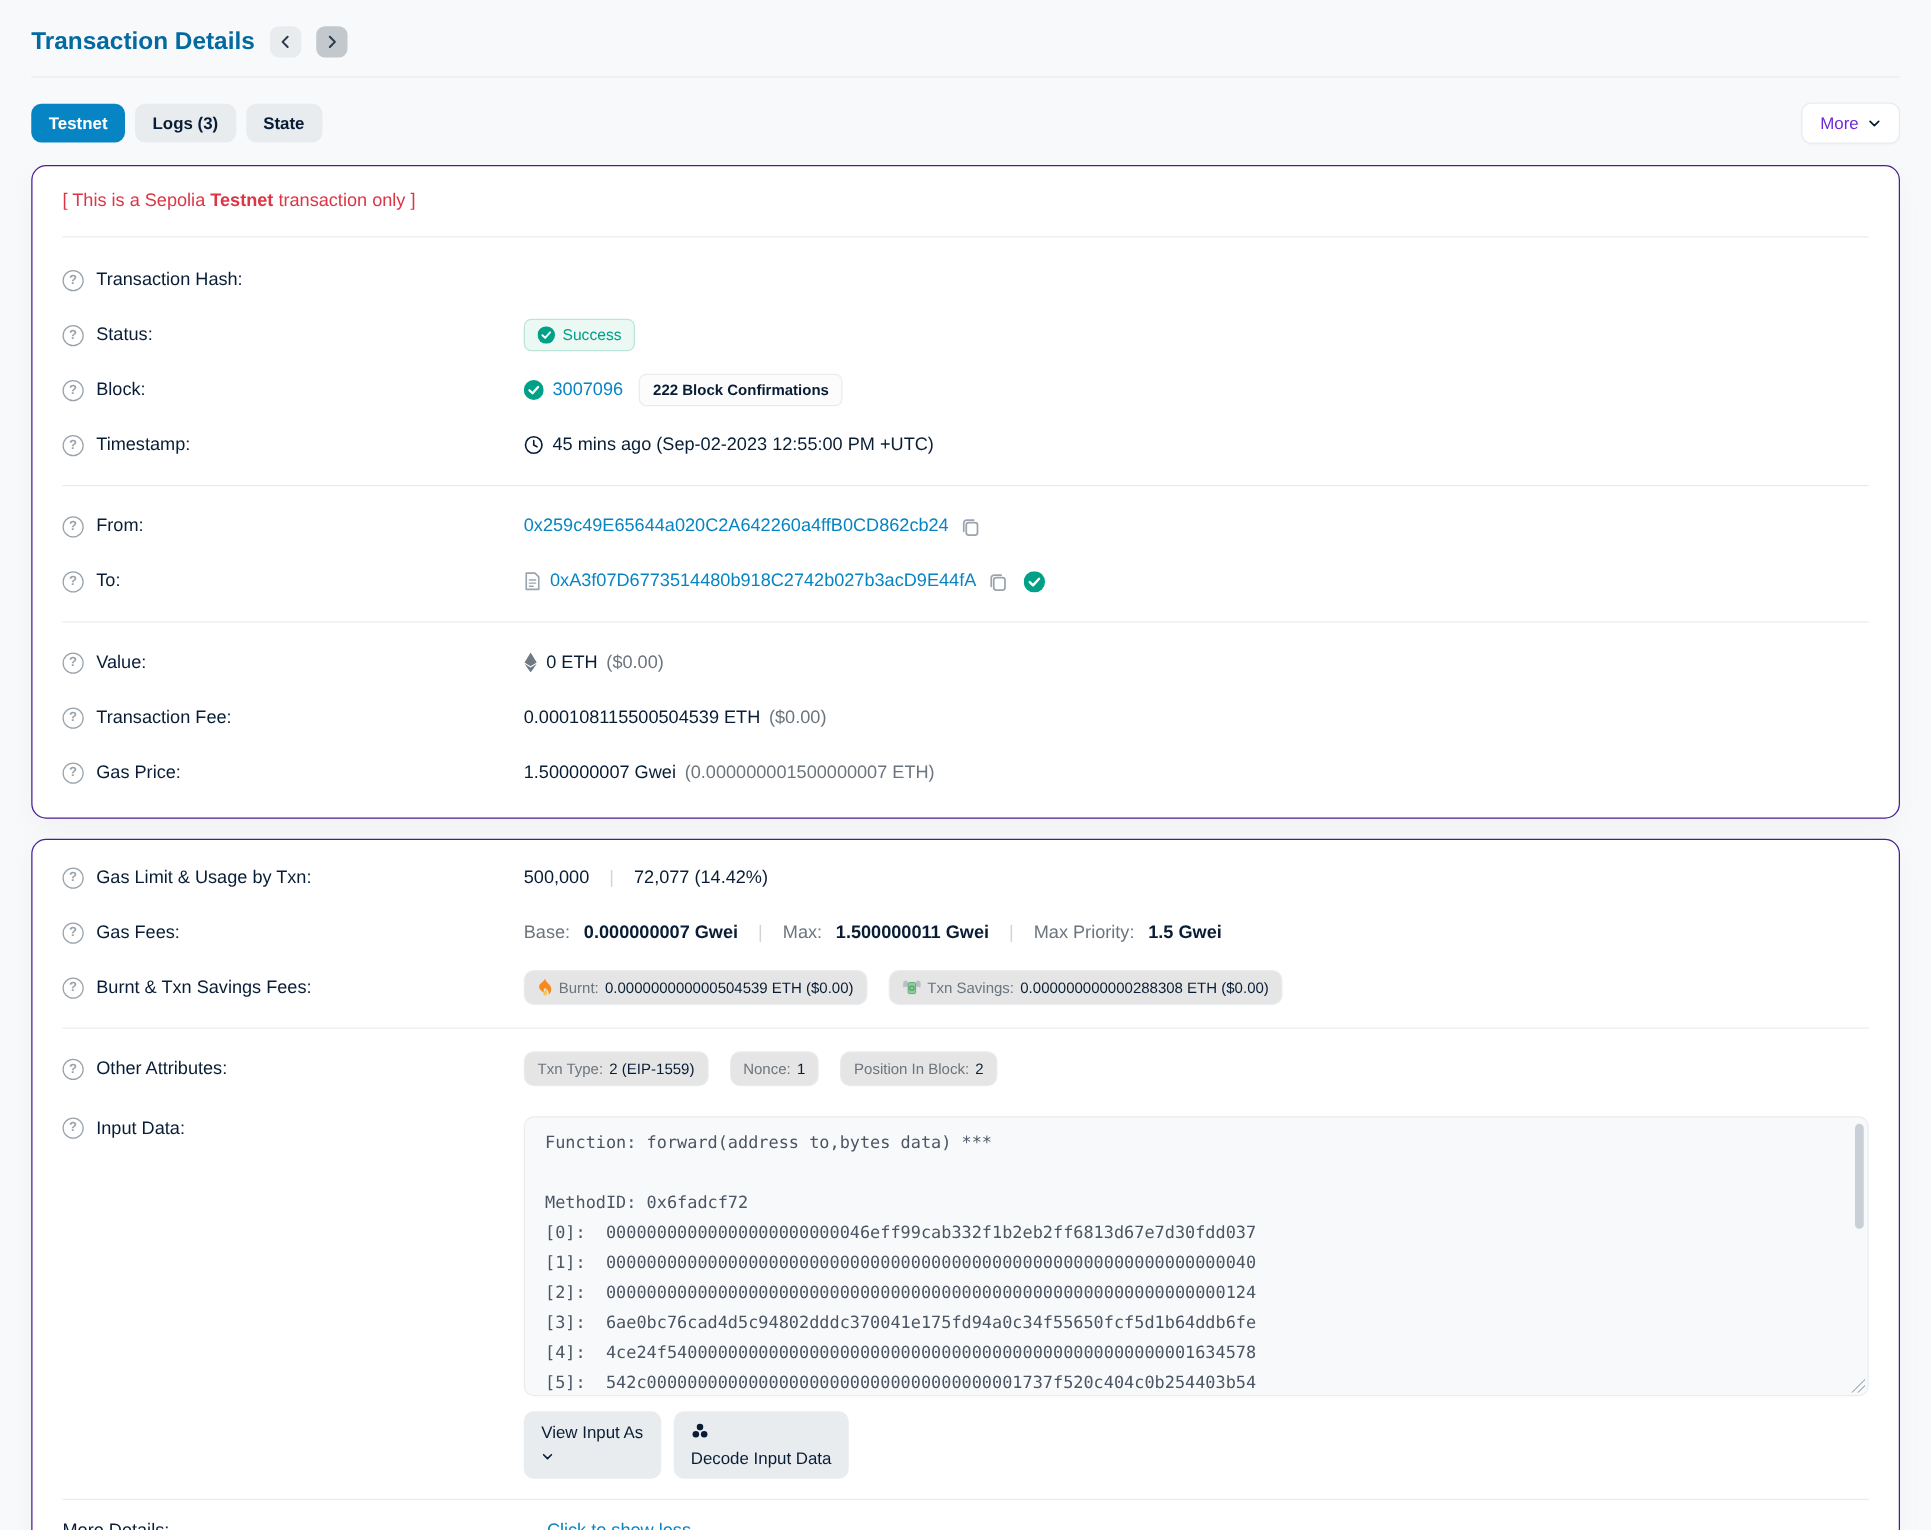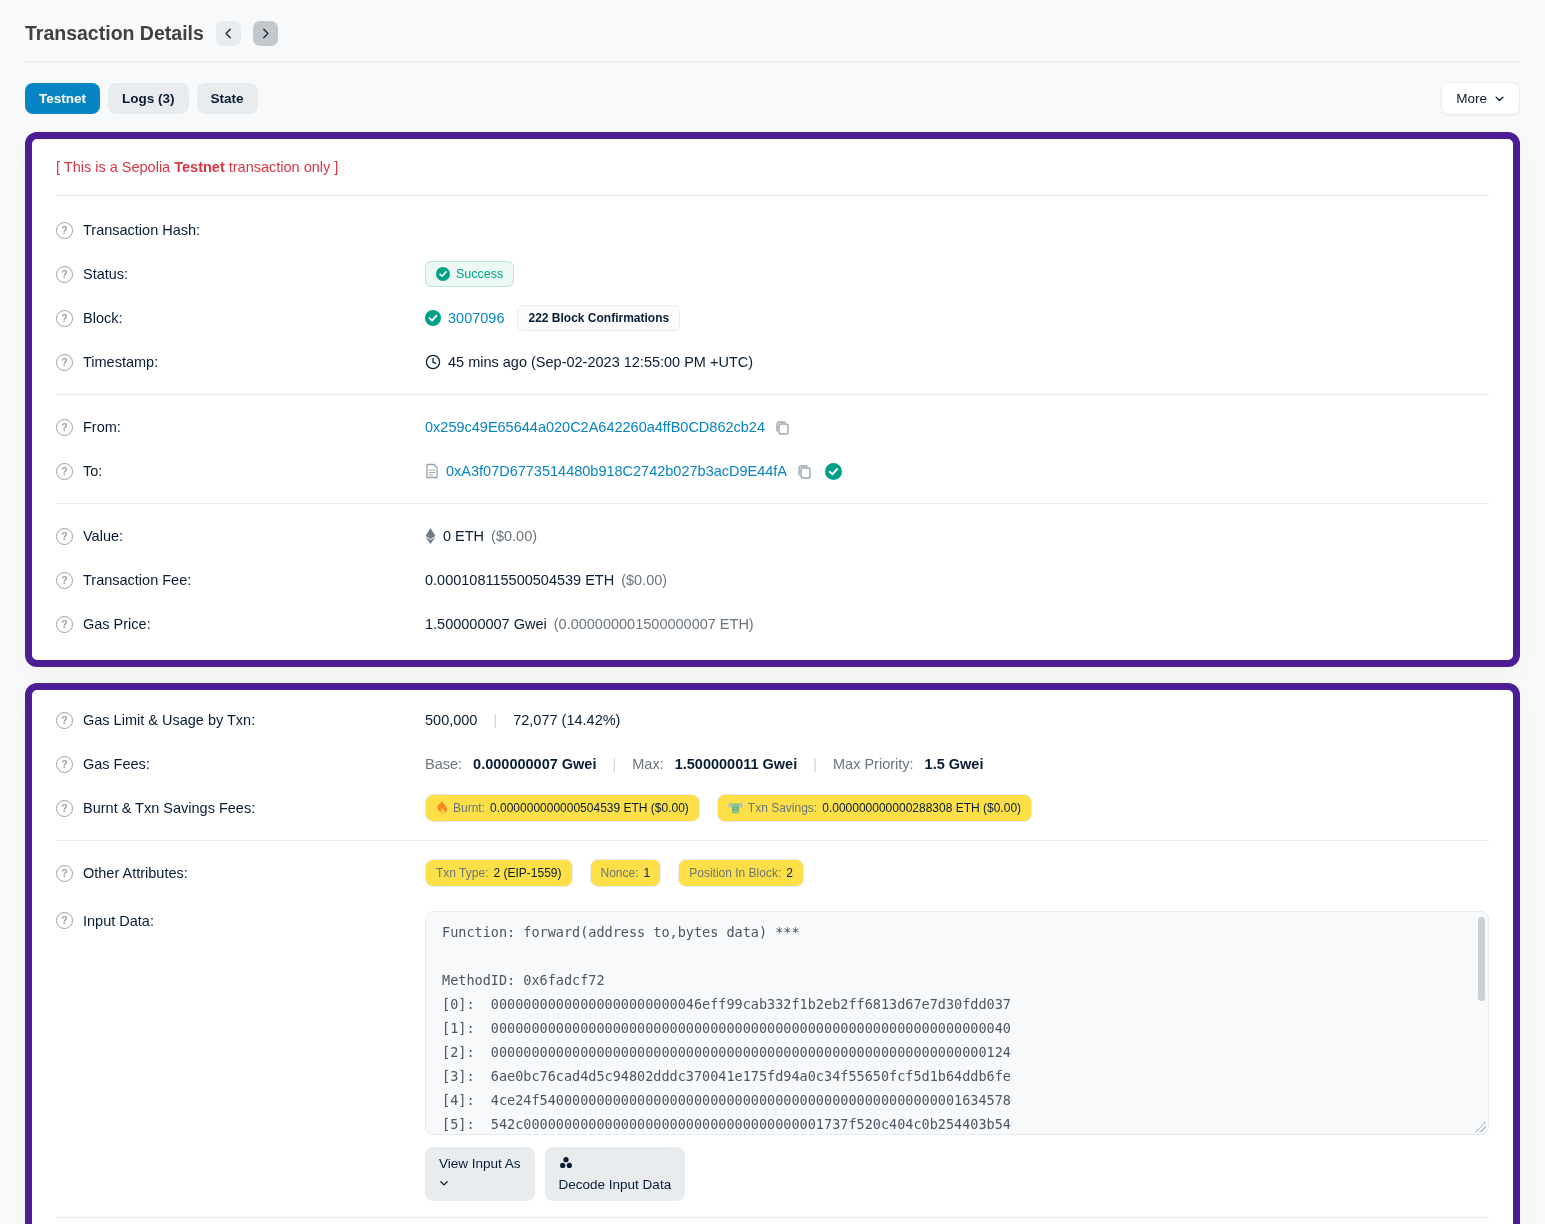--- a/index.html
+++ b/index.html
@@ -11,48 +11,48 @@
     color:#081d35;
     font-size:14.5px;
   }
   .page { padding:0 25px; }
 
   
   .page-header {
     display:flex; align-items:center; gap:12px;
     padding:21px 0 15px; border-bottom:1px solid #e9ecef;
   }
-  .page-title { font-size:19.5px; font-weight:700; color:#404040; }
+  .page-title { font-size:19.5px; font-weight:700; color:#0369a1; }
   .nav-btn {
     width:25px; height:25px; border:none; border-radius:7px;
     display:inline-flex; align-items:center; justify-content:center;
     cursor:pointer; padding:0;
   }
   .nav-btn.prev { background:#e9ecef; }
   .nav-btn.next { background:#c3c8cd; }
 
   
   .tabs-row { display:flex; align-items:center; justify-content:space-between; margin:20px 0 17px; }
   .tabs { display:flex; gap:8px; }
   .tab {
     border:none; border-radius:8px; padding:8px 14px;
     font-size:13.5px; font-weight:600; cursor:pointer;
     background:#e9ecef; color:#081d35; font-family:inherit;
   }
   .tab.active { background:#0784c3; color:#fff; }
   .more-btn {
     display:inline-flex; align-items:center; gap:7px;
     background:#fff; border:1px solid #e9ecef; border-radius:8px;
-    padding:8px 14px; font-size:13.5px; font-weight:500; color:#0f172a;
+    padding:8px 14px; font-size:13.5px; font-weight:500; color:#6d28d9;
     cursor:pointer; box-shadow:0 1px 2px rgba(0,0,0,.03); font-family:inherit;
   }
 
   
   .card {
-    background:#fff; border:7px solid #4c1d95; border-radius:12px;
+    background:#fff; border:1px solid #4c1d95; border-radius:12px;
     box-shadow:0 8px 20px rgba(189,197,209,.12);
     padding:8px 24px 14px; margin-bottom:16px;
   }
   .card1 { padding-top:20px; }
   .notice {
     color:#dc3545; font-size:14.5px; padding-bottom:20px;
     border-bottom:1px solid #e9ecef; margin-bottom:12px;
   }
   .notice b { font-weight:700; }
 
@@ -86,21 +86,21 @@
     padding:5px 10px; color:#081d35; font-size:12px; font-weight:700;
     margin-left:6px;
   }
 
   .sep { color:#d0d5da; margin:0 9px; }
   .fee-label { color:#6c757d; margin-right:4px; }
   .fee-value { font-weight:600; color:#081d35; }
 
   .pill {
     display:inline-flex; align-items:center; gap:5px;
-    background:#fde047; border:1px solid #e9ecef; border-radius:8px;
+    background:#e5e5e5; border:1px solid #e9ecef; border-radius:8px;
     padding:6px 10px; font-size:12px; margin-right:10px;
   }
   .pill .p-label { color:#6c757d; }
   .pill .p-value { font-weight:400; color:#081d35; }
 
   
   .input-wrap { position:relative; width:100%; margin-top:6px; }
   .input-box {
     position:relative; width:100%; height:224px; overflow:hidden;
     background:#f8f9fa; border:1px solid #e9ecef; border-radius:8px;

